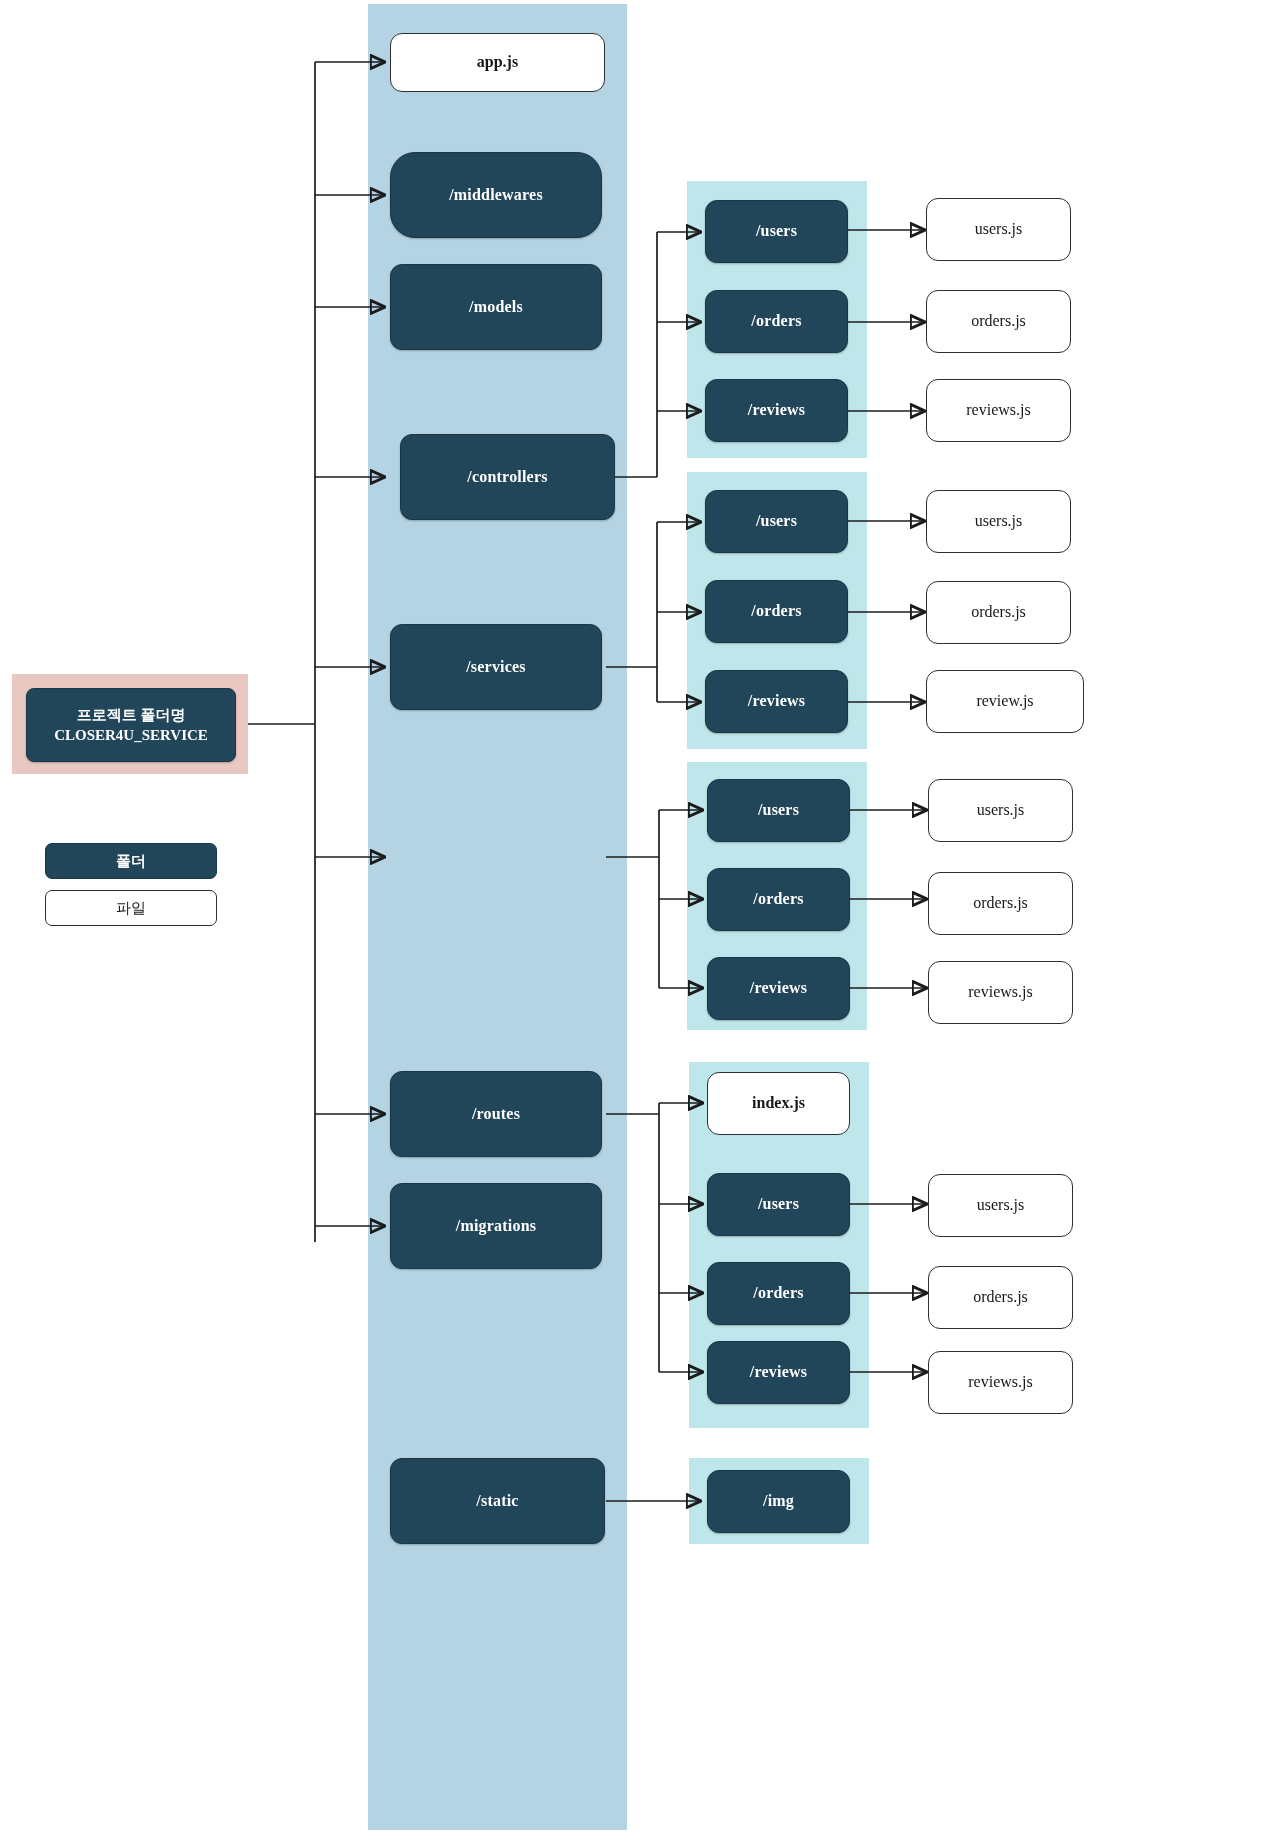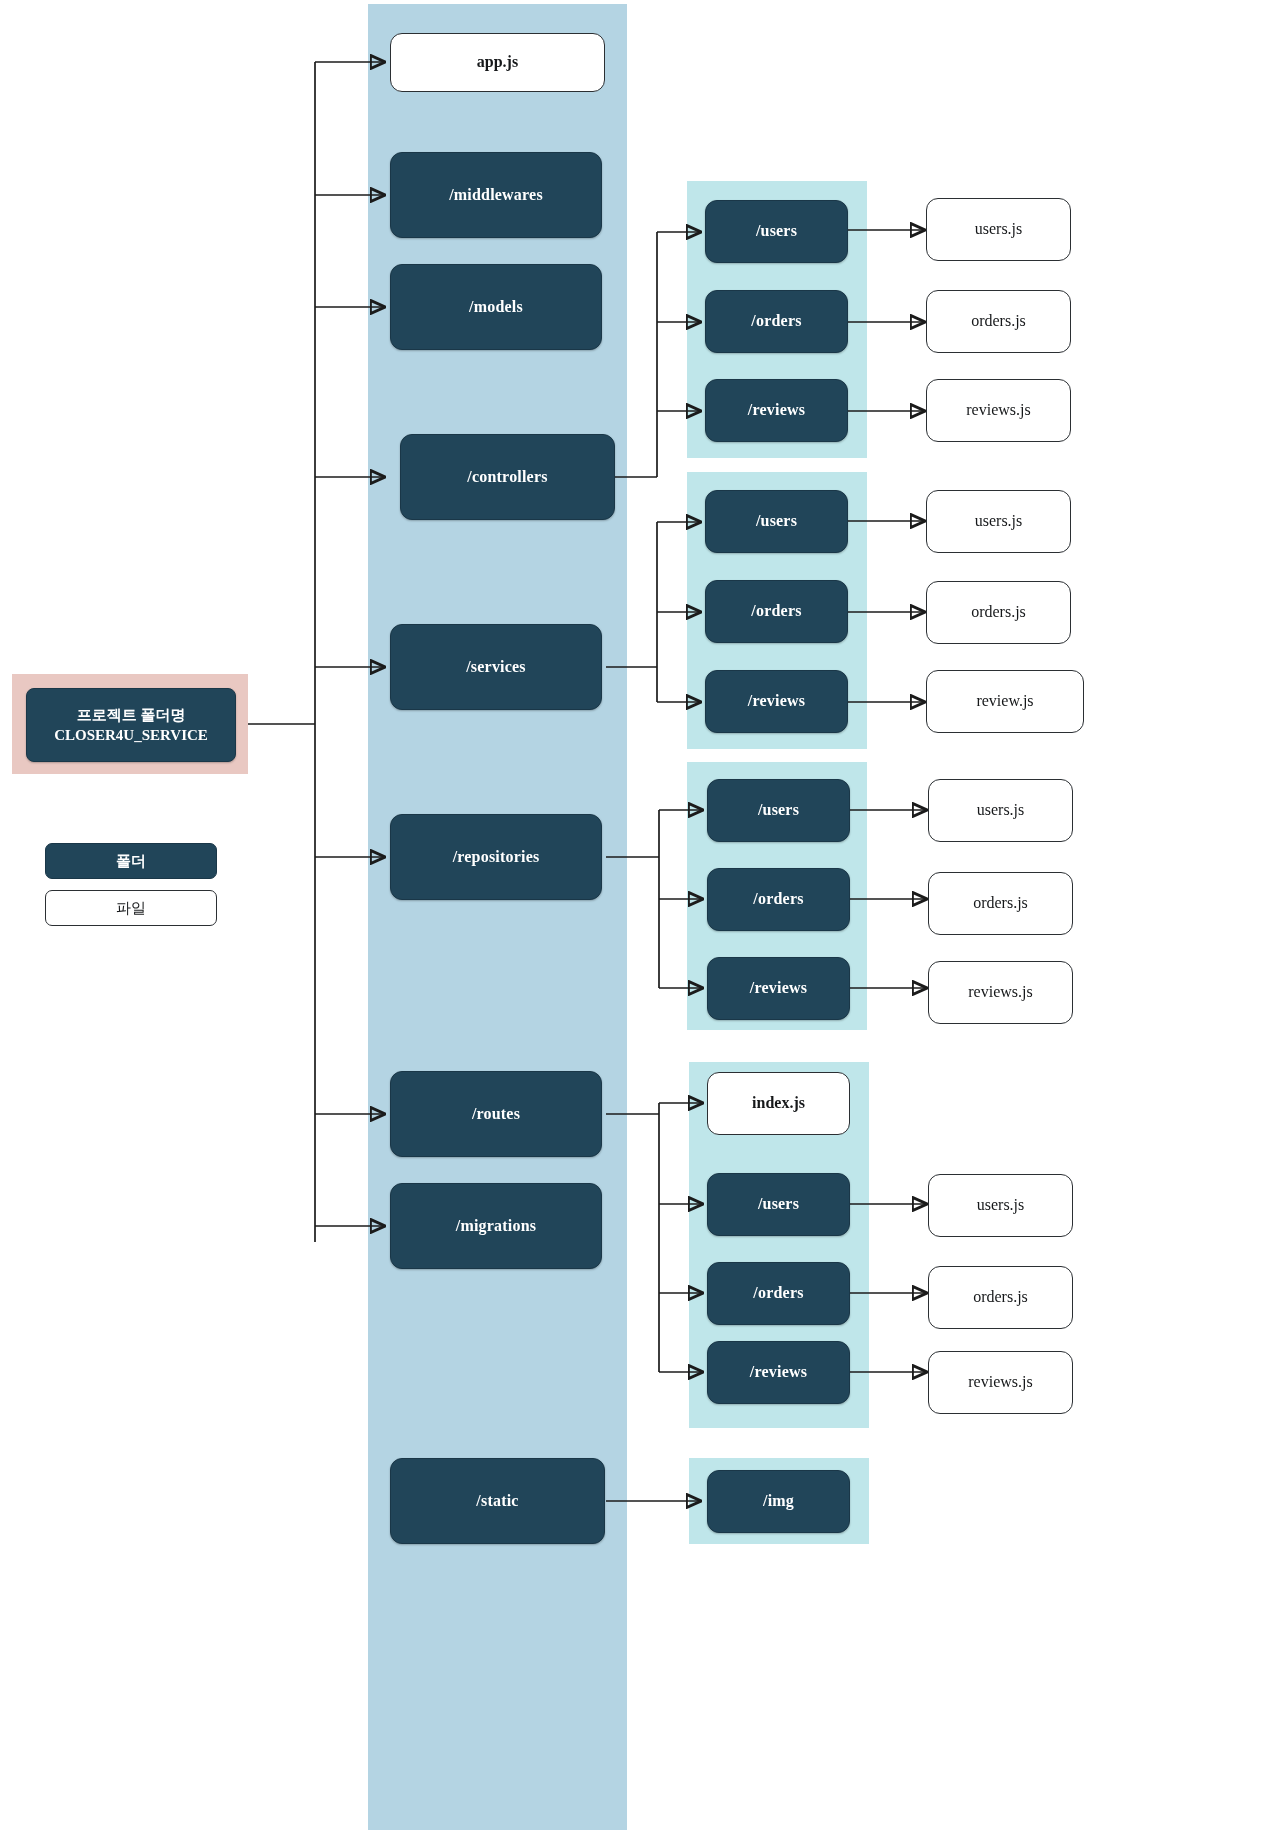--- a/index.html
+++ b/index.html
@@ -147,39 +147,36 @@
     <span>폴더</span>
   </div>
   <div class="legend-file" style="left:45px;top:890px;width:170px;height:34px;">
     <span>파일</span>
   </div>
 
   <div class="node file bold" style="left:390px;top:33px;width:215px;height:59px;">
     <span>app.js</span>
   </div>
 
-  <div class="node folder" style="left:390px;top:152px;width:212px;height:86px;">
+  <div class="node folder" style="left:390px;top:152px;width:212px;height:86px;border-radius:25px;">
     <span>/middlewares</span>
   </div>
 
   <div class="node folder" style="left:390px;top:264px;width:212px;height:86px;">
     <span>/models</span>
   </div>
 
   <div class="node folder" style="left:390px;top:434px;width:215px;height:86px;margin-left:10px;">
     <span>/controllers</span>
   </div>
 
   <div class="node folder" style="left:390px;top:624px;width:212px;height:86px;">
     <span>/services</span>
   </div>
 
-  <div class="node folder" style="left:390px;top:814px;width:212px;height:86px;">
-    <span>/repositories</span>
-  </div>
 
   <div class="node folder" style="left:390px;top:1071px;width:212px;height:86px;">
     <span>/routes</span>
   </div>
 
   <div class="node folder" style="left:390px;top:1183px;width:212px;height:86px;">
     <span>/migrations</span>
   </div>
 
   <div class="node folder" style="left:390px;top:1458px;width:215px;height:86px;">

